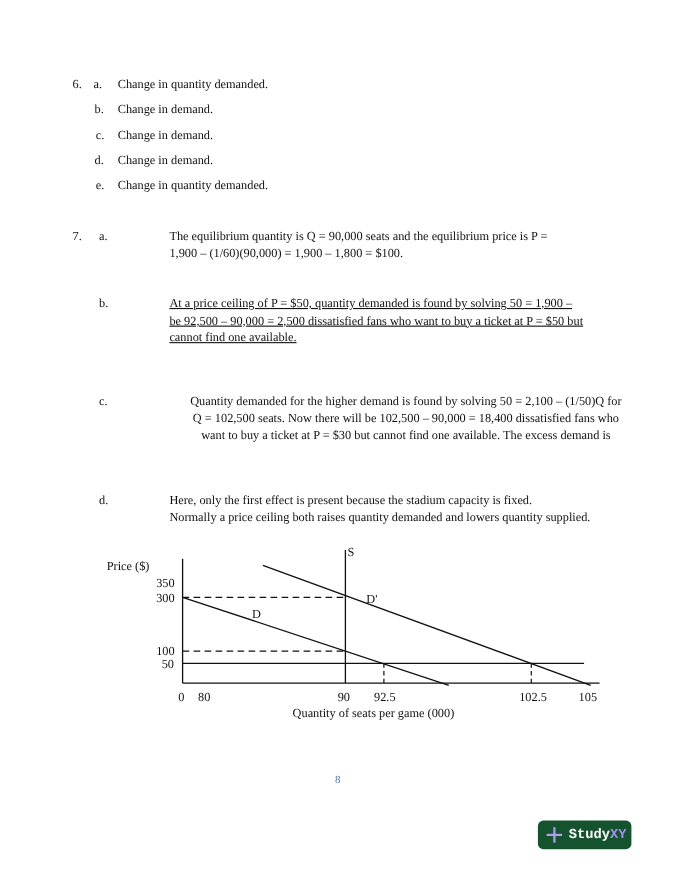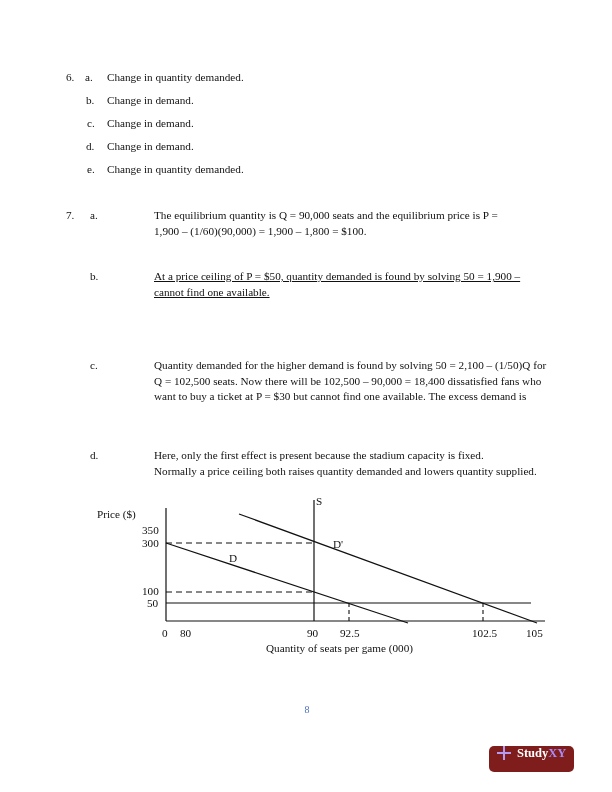--- a/index.html
+++ b/index.html
@@ -5,22 +5,22 @@
   html, body { margin:0; padding:0; background:#fff; }
   body { width:612px; height:792px; position:relative; overflow:hidden;
          font-family:"Liberation Serif", "DejaVu Serif", serif; color:#111; }
   .abs { position:absolute; }
   .para { position:absolute; left:122px; width:430px; font-size:11.2px; line-height:15.5px;margin-left:32px; }
   .num { position:absolute; font-size:11.2px; line-height:15.5px; }
   .lbl { position:absolute; font-size:11.2px; line-height:15.5px; }
   .pn { position:absolute; left:301px; top:704px; width:12px; text-align:center;
         font-size:10px; color:#4a6fc2; }
   .badge { position:absolute; left:489px; top:746px; width:85px; height:26px;
-           background:#7f1d1d; border-radius:5px; display:flex; align-items:flex-start;
-           font-family:Liberation Serif, serif; font-weight:bold; font-size:12.5px; color:#fff; }
+           background:#14532d; border-radius:5px; display:flex; align-items:center;
+           font-family:Liberation Mono, monospace; font-weight:bold; font-size:12.5px; color:#fff; }
   .badge .plus { width:14px; height:14px; margin-left:8px; margin-right:6px; position:relative; }
   .badge .plus::before, .badge .plus::after { content:""; position:absolute; background:#b49cf5; }
   .badge .plus::before { left:6px; top:0; width:1.6px; height:14px; }
   .badge .plus::after { left:0; top:6px; width:14px; height:1.6px; }
   .badge .xy { color:#a78bfa; }
   svg text { font-family:"Liberation Serif", "DejaVu Serif", serif; font-size:11.2px; fill:#111; }
 </style>
 </head>
 <body>
 
@@ -47,25 +47,26 @@
 
   <div class="num" style="left:90px; top:208px;">a.</div>
   <div class="para" style="top:208px;">
     <div>The equilibrium quantity is Q = 90,000 seats and the equilibrium price is P =</div>
     <div>1,900 – (1/60)(90,000) = 1,900 – 1,800 = $100.</div>
   </div>
 
   <div class="num" style="left:90px; top:269px;">b.</div>
   <div class="para" style="top:269px;text-decoration:underline;">
     <div>At a price ceiling of P = $50, quantity demanded is found by solving 50 = 1,900 –</div>
+    <div>be 92,500 – 90,000 = 2,500 dissatisfied fans who want to buy a ticket at P = $50 but</div>
     <div>cannot find one available.</div>
   </div>
 
   <div class="num" style="left:90px; top:358px;">c.</div>
-  <div class="para" style="top:358px;">
+  <div class="para" style="top:358px;text-align:center;">
     <div>Quantity demanded for the higher demand is found by solving 50 = 2,100 – (1/50)Q for</div>
     <div>Q = 102,500 seats. Now there will be 102,500 – 90,000 = 18,400 dissatisfied fans who</div>
     <div>want to buy a ticket at P = $30 but cannot find one available. The excess demand is</div>
   </div>
 
   <div class="num" style="left:90px; top:448px;">d.</div>
   <div class="para" style="top:448px;">
     <div>Here, only the first effect is present because the stadium capacity is fixed.</div>
     <div>Normally a price ceiling both raises quantity demanded and lowers quantity supplied.</div>
   </div>

